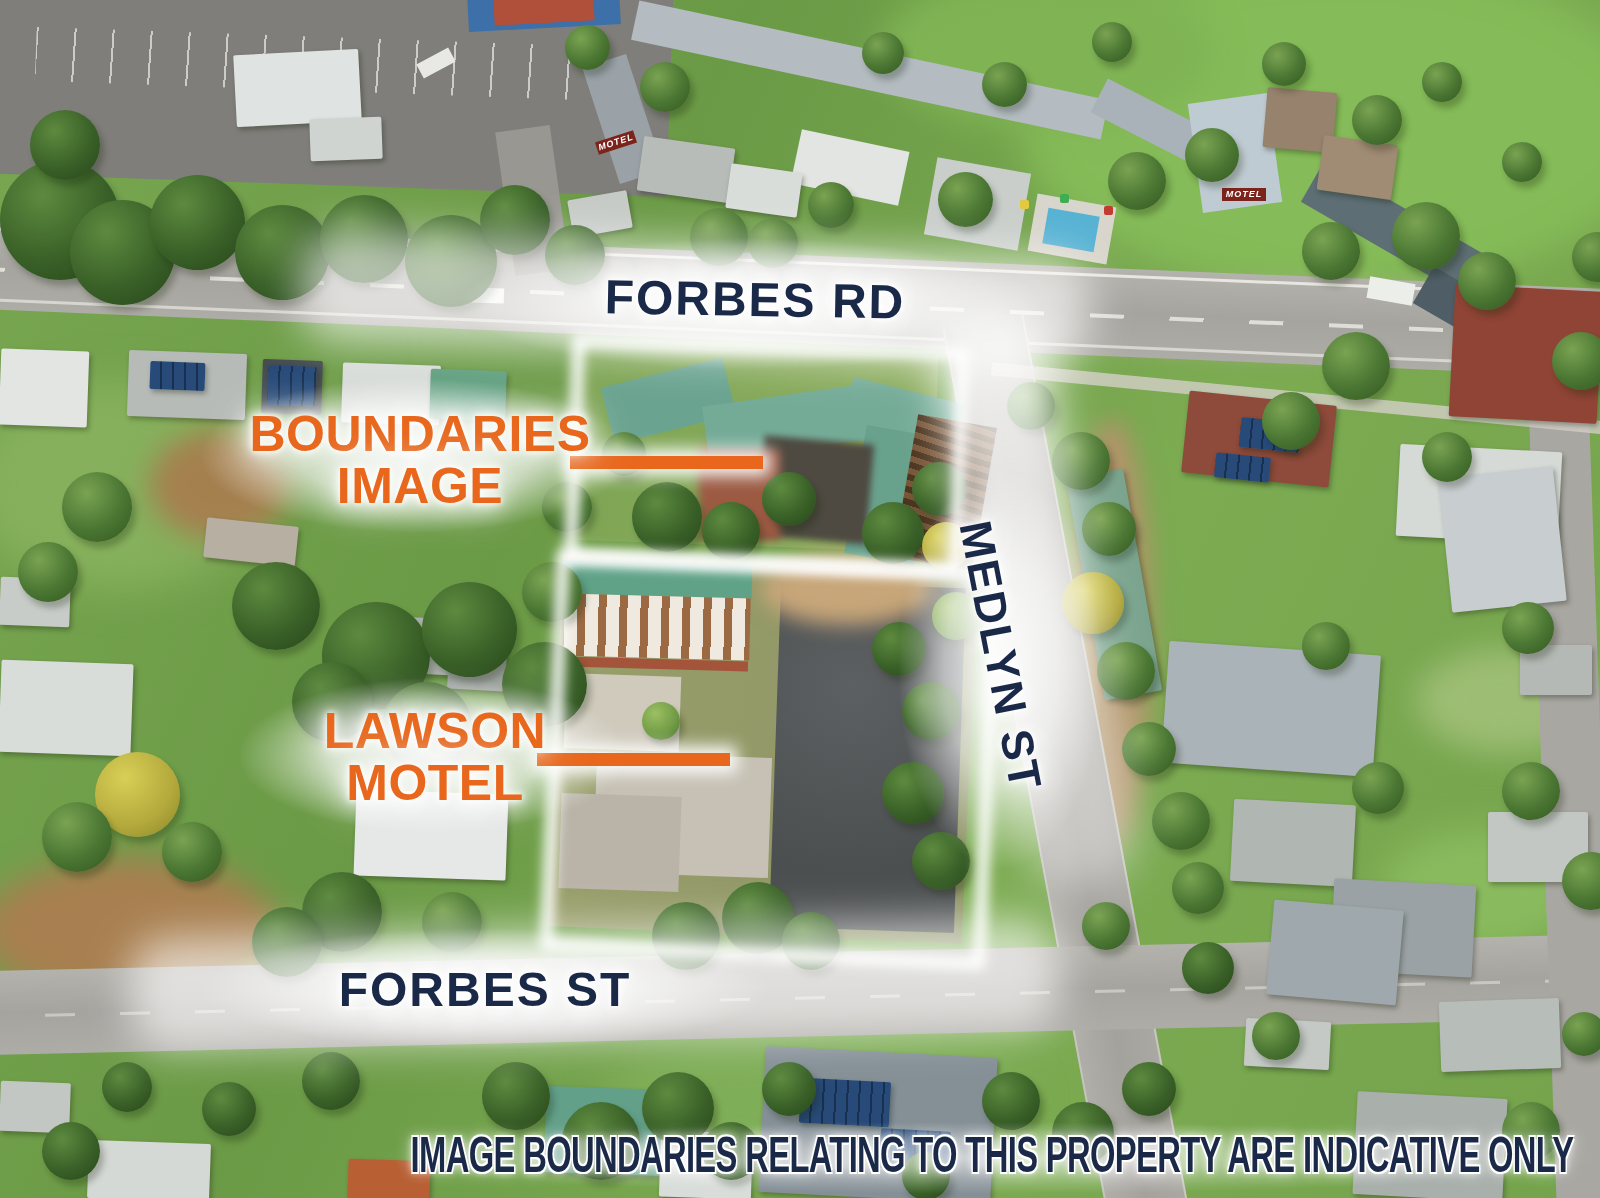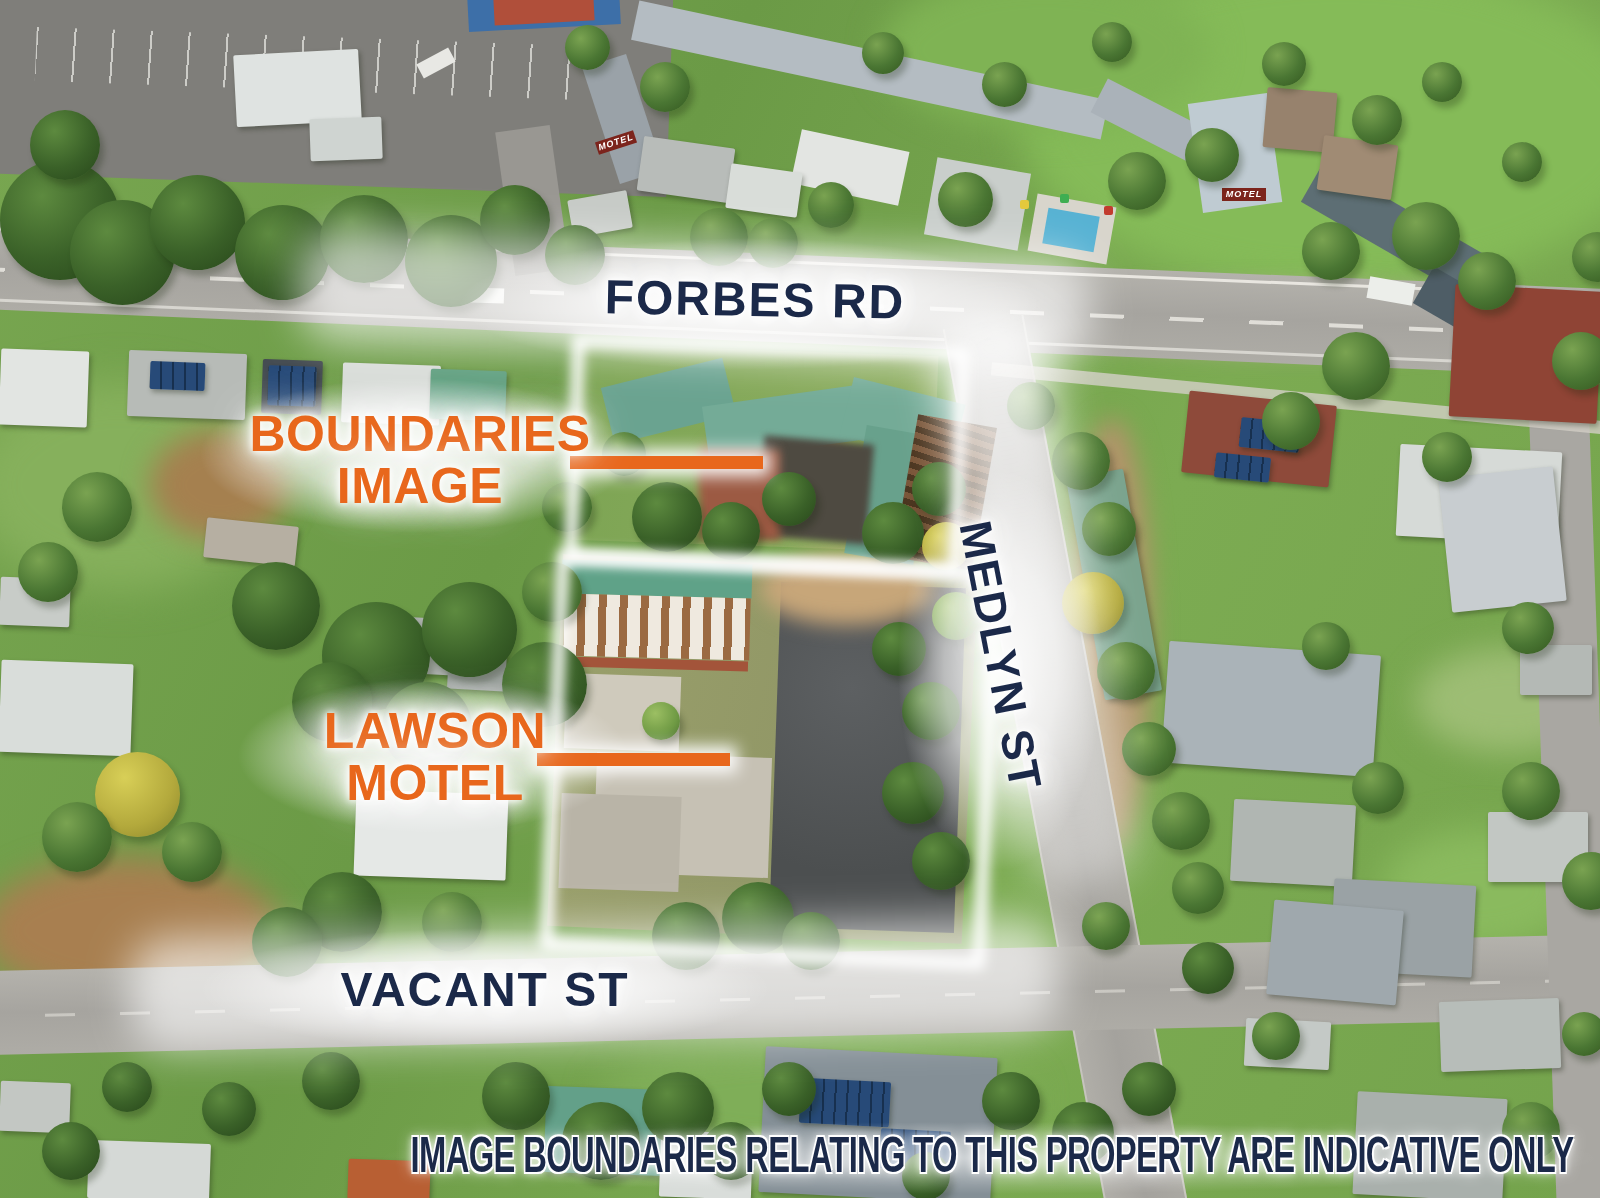--- a/index.html
+++ b/index.html
@@ -281,21 +281,21 @@
   <div class="halo" style="left:238px;top:678px;width:390px;height:155px"></div>
   <div class="halo" style="left:898px;top:470px;width:205px;height:400px"></div>
   <div class="halo" style="left:200px;top:928px;width:570px;height:122px"></div>
   <div class="halo" style="left:380px;top:1122px;width:1220px;height:72px;background:radial-gradient(closest-side,rgba(255,255,255,.55),rgba(255,255,255,0))"></div>
 
   <div class="leader" style="left:570px;top:456px;width:193px"></div>
   <div class="leader" style="left:537px;top:753px;width:193px"></div>
 
   <div class="navylbl" style="left:520px;top:272px;width:470px;font-size:48px;transform:rotate(1deg)">FORBES RD</div>
   <div class="navylbl" style="left:855px;top:630px;width:290px;font-size:45px;transform:rotate(79deg)">MEDLYN ST</div>
-  <div class="navylbl" style="left:255px;top:962px;width:460px;font-size:48px">VACANT ST</div>
+  <div class="navylbl" style="left:255px;top:962px;width:460px;font-size:48px">FORBES ST</div>
 
   <div class="orglbl" style="left:235px;top:408px;width:370px">
     <div>BOUNDARIES</div>
     <div>IMAGE</div>
   </div>
   <div class="orglbl" style="left:255px;top:705px;width:360px">
     <div>LAWSON</div>
     <div>MOTEL</div>
   </div>
 

